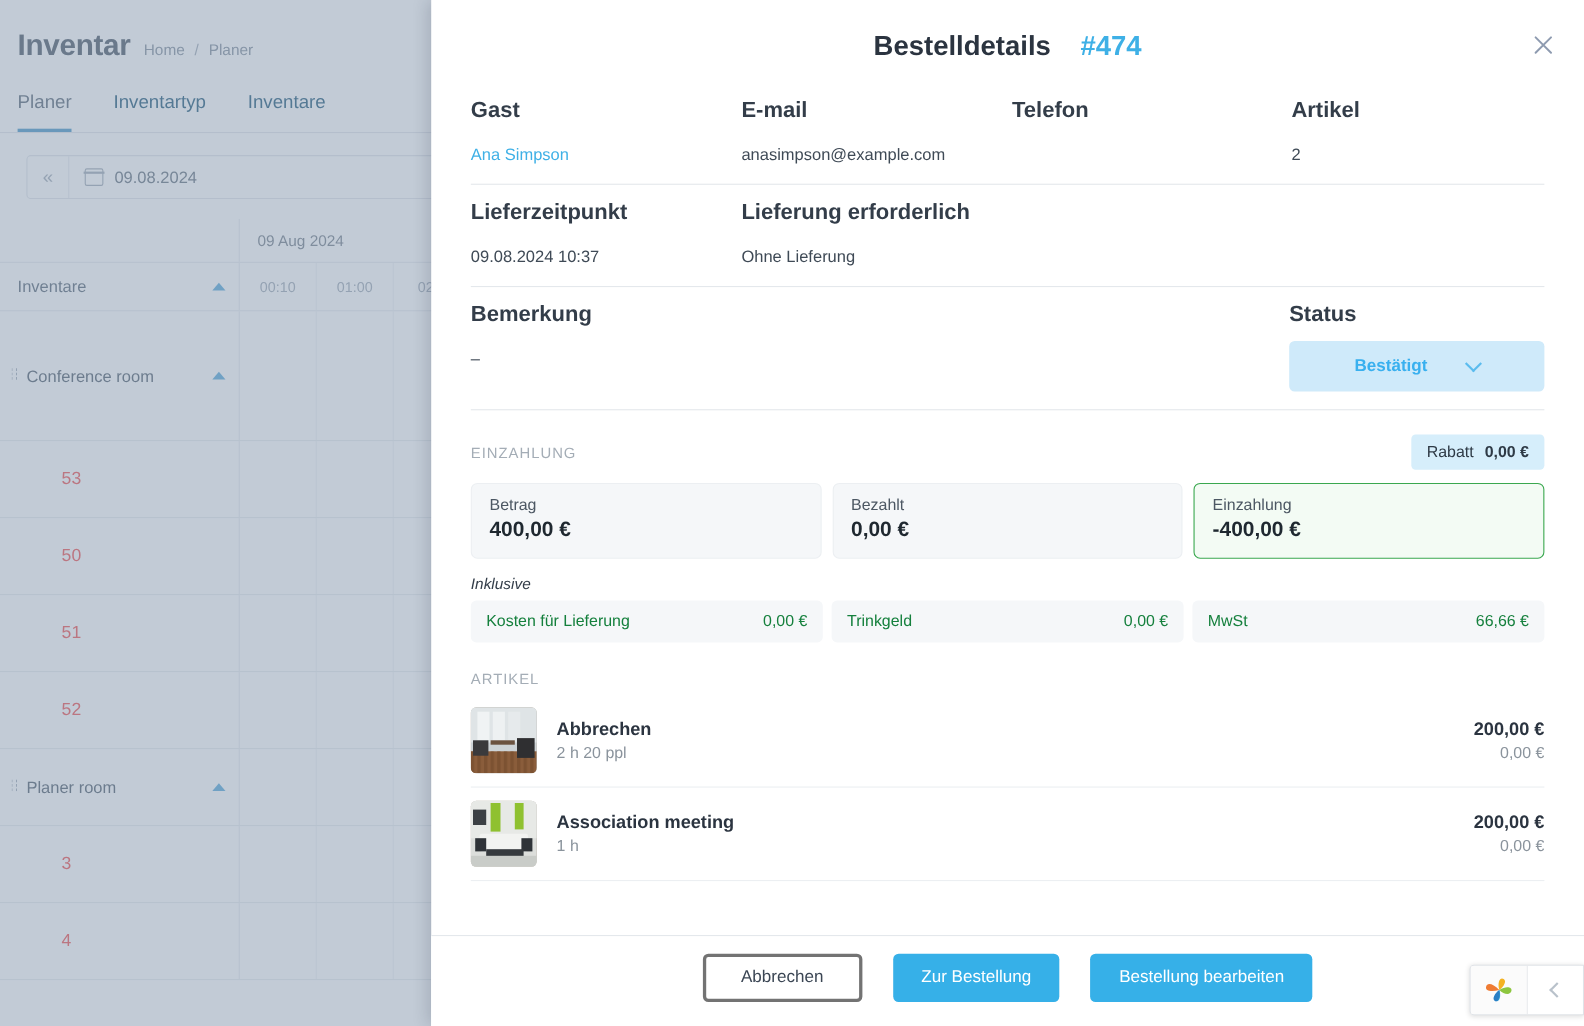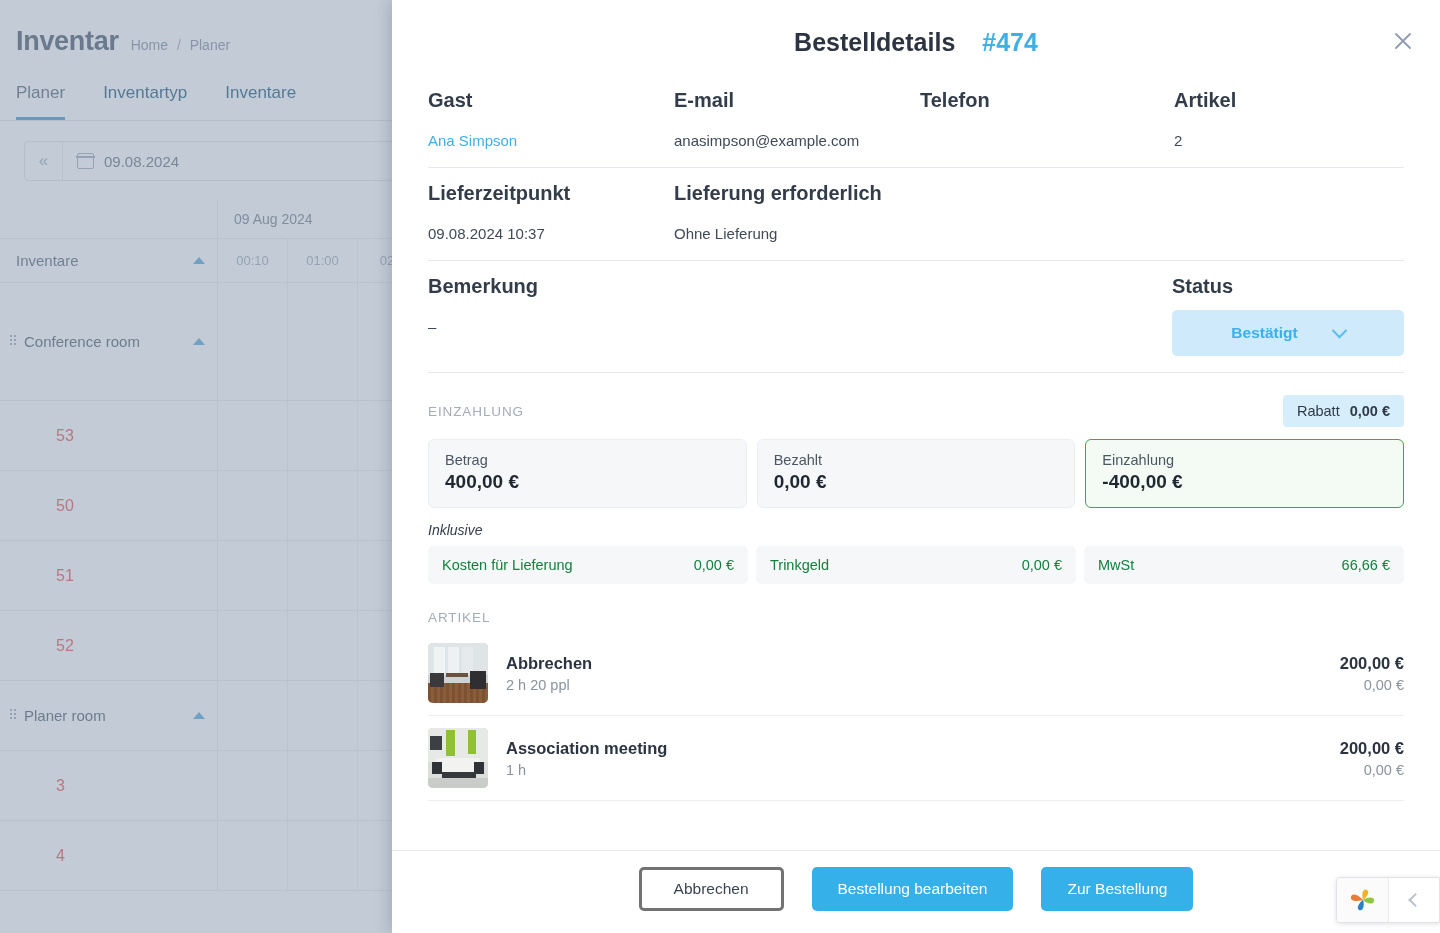--- a/index.html
+++ b/index.html
@@ -436,22 +436,22 @@
       <div class="art-prices">
         <div class="art-price">200,00 €</div>
         <div class="art-price2">0,00 €</div>
       </div>
     </div>
 
   </div>
 
   <div class="modal-footer">
     <div class="btn btn-secondary">Abbrechen</div>
+    <div class="btn btn-primary">Zur Bestellung</div>
     <div class="btn btn-primary">Bestellung bearbeiten</div>
-    <div class="btn btn-primary">Zur Bestellung</div>
   </div>
 </div>
 
 <div id="chat-widget">
   <div class="cw-logo">
     <svg width="30" height="30" viewBox="0 0 30 30">
       <path d="M15 15 C9 9, 4 8, 3 12 C2 16, 8 17, 15 15 Z" fill="#ef7b33"></path>
       <path d="M15 15 C13 7, 16 3, 19 5 C22 7, 19 12, 15 15 Z" fill="#f4b223"></path>
       <path d="M15 15 C21 11, 27 12, 26 16 C25 20, 19 19, 15 15 Z" fill="#8dc63f"></path>
       <path d="M15 15 C17 21, 15 26, 12 25 C9 24, 11 19, 15 15 Z" fill="#2e9bd6"></path>

